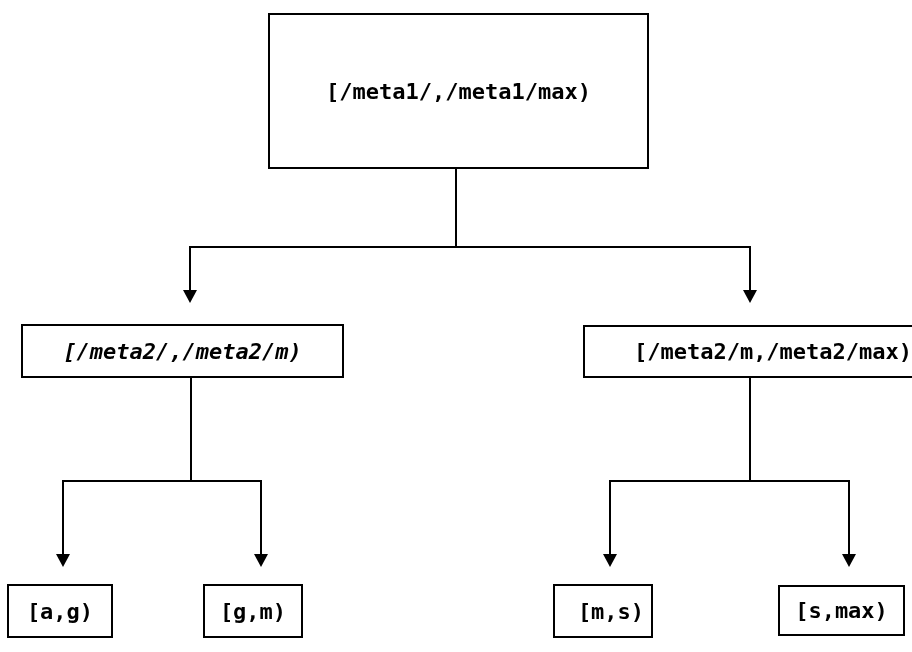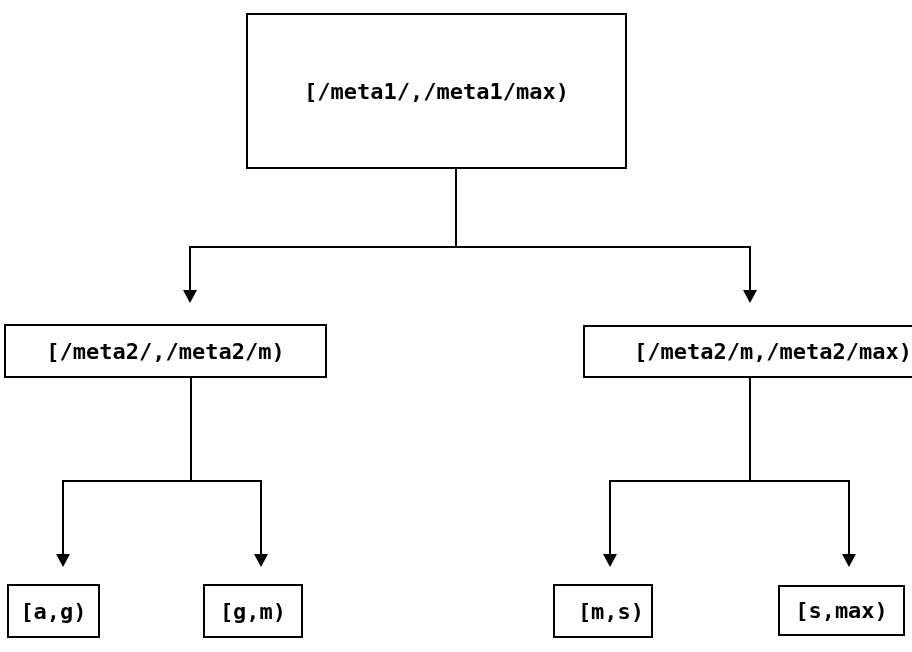--- a/index.html
+++ b/index.html
@@ -29,24 +29,24 @@
     background: #ffffff;
     color: #000000;
     display: flex;
     align-items: center;
     justify-content: center;
     font-size: 22px;
     font-weight: bold;
     white-space: nowrap;
     letter-spacing: 0;
   }
-  .node-root       { left: 246px; top: 13px;  width: 381px; height: 156px; }
-  .node-left-child { left: 4px;  top: 324px; width: 323px; height: 54px;  }
+  .node-root       { left: 268px; top: 13px;  width: 381px; height: 156px; }
+  .node-left-child { left: 21px;  top: 324px; width: 323px; height: 54px; font-style: italic;  }
   .node-right-child{ left: 583px; top: 325px; width: 380px; height: 53px;  }
-  .node-leaf-ag    { left: 7px;   top: 584px; width: 93px; height: 54px;  }
+  .node-leaf-ag    { left: 7px;   top: 584px; width: 106px; height: 54px;  }
   .node-leaf-gm    { left: 203px; top: 584px; width: 100px; height: 54px;  }
   .node-leaf-ms    { left: 553px; top: 584px; width: 100px; height: 54px; padding-left: 16px;  }
   .node-leaf-smax  { left: 778px; top: 585px; width: 127px; height: 51px;  }
 </style>
 </head>
 <body>
 
 <div class="canvas">
 
   <svg class="edges-layer" width="912" height="652" viewBox="0 0 912 652" xmlns="http://www.w3.org/2000/svg">

